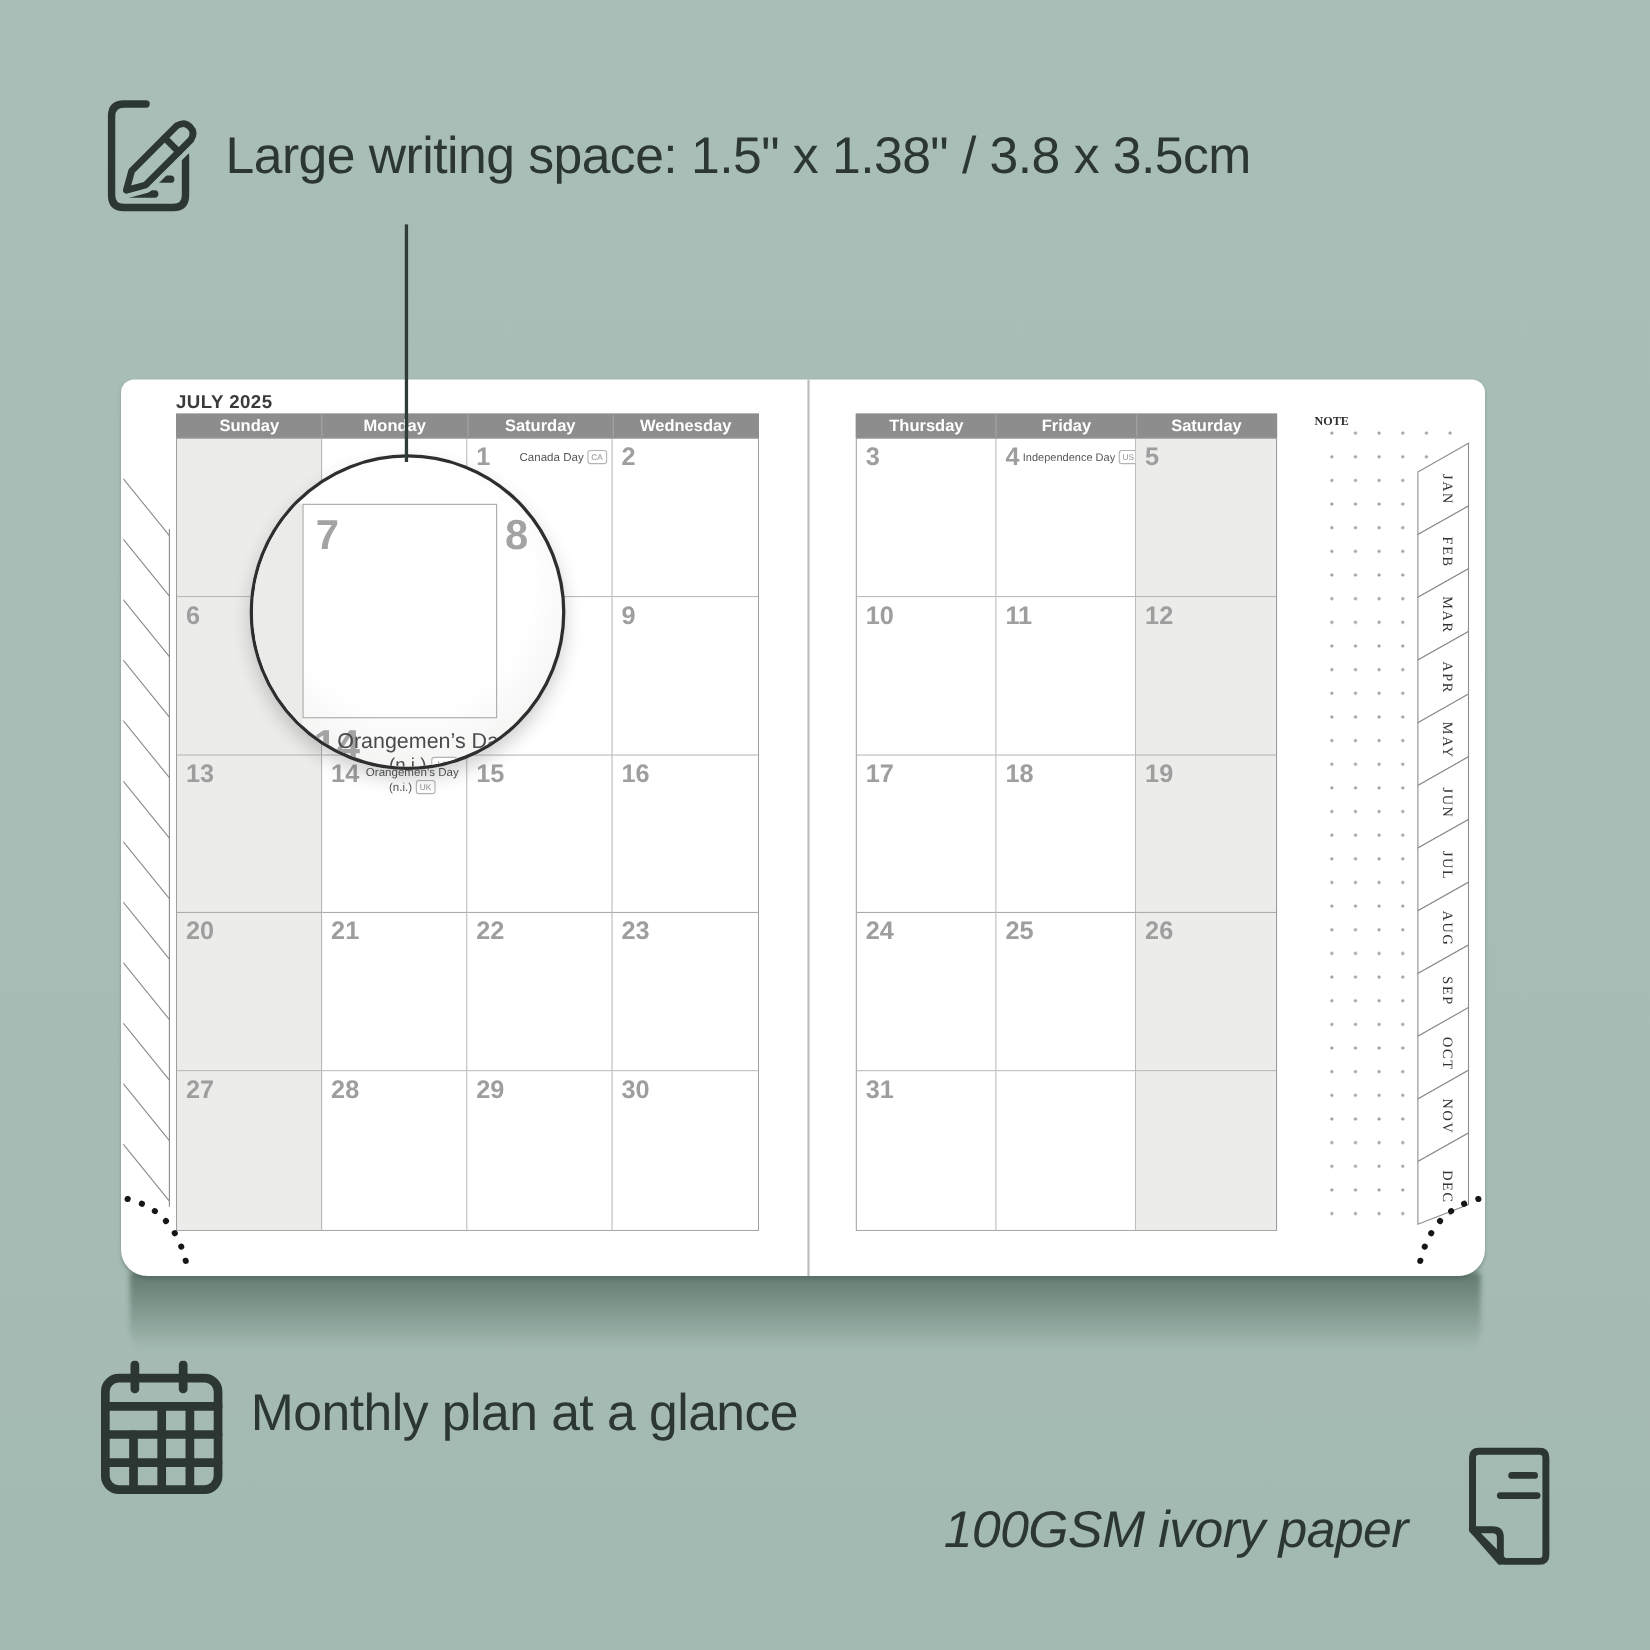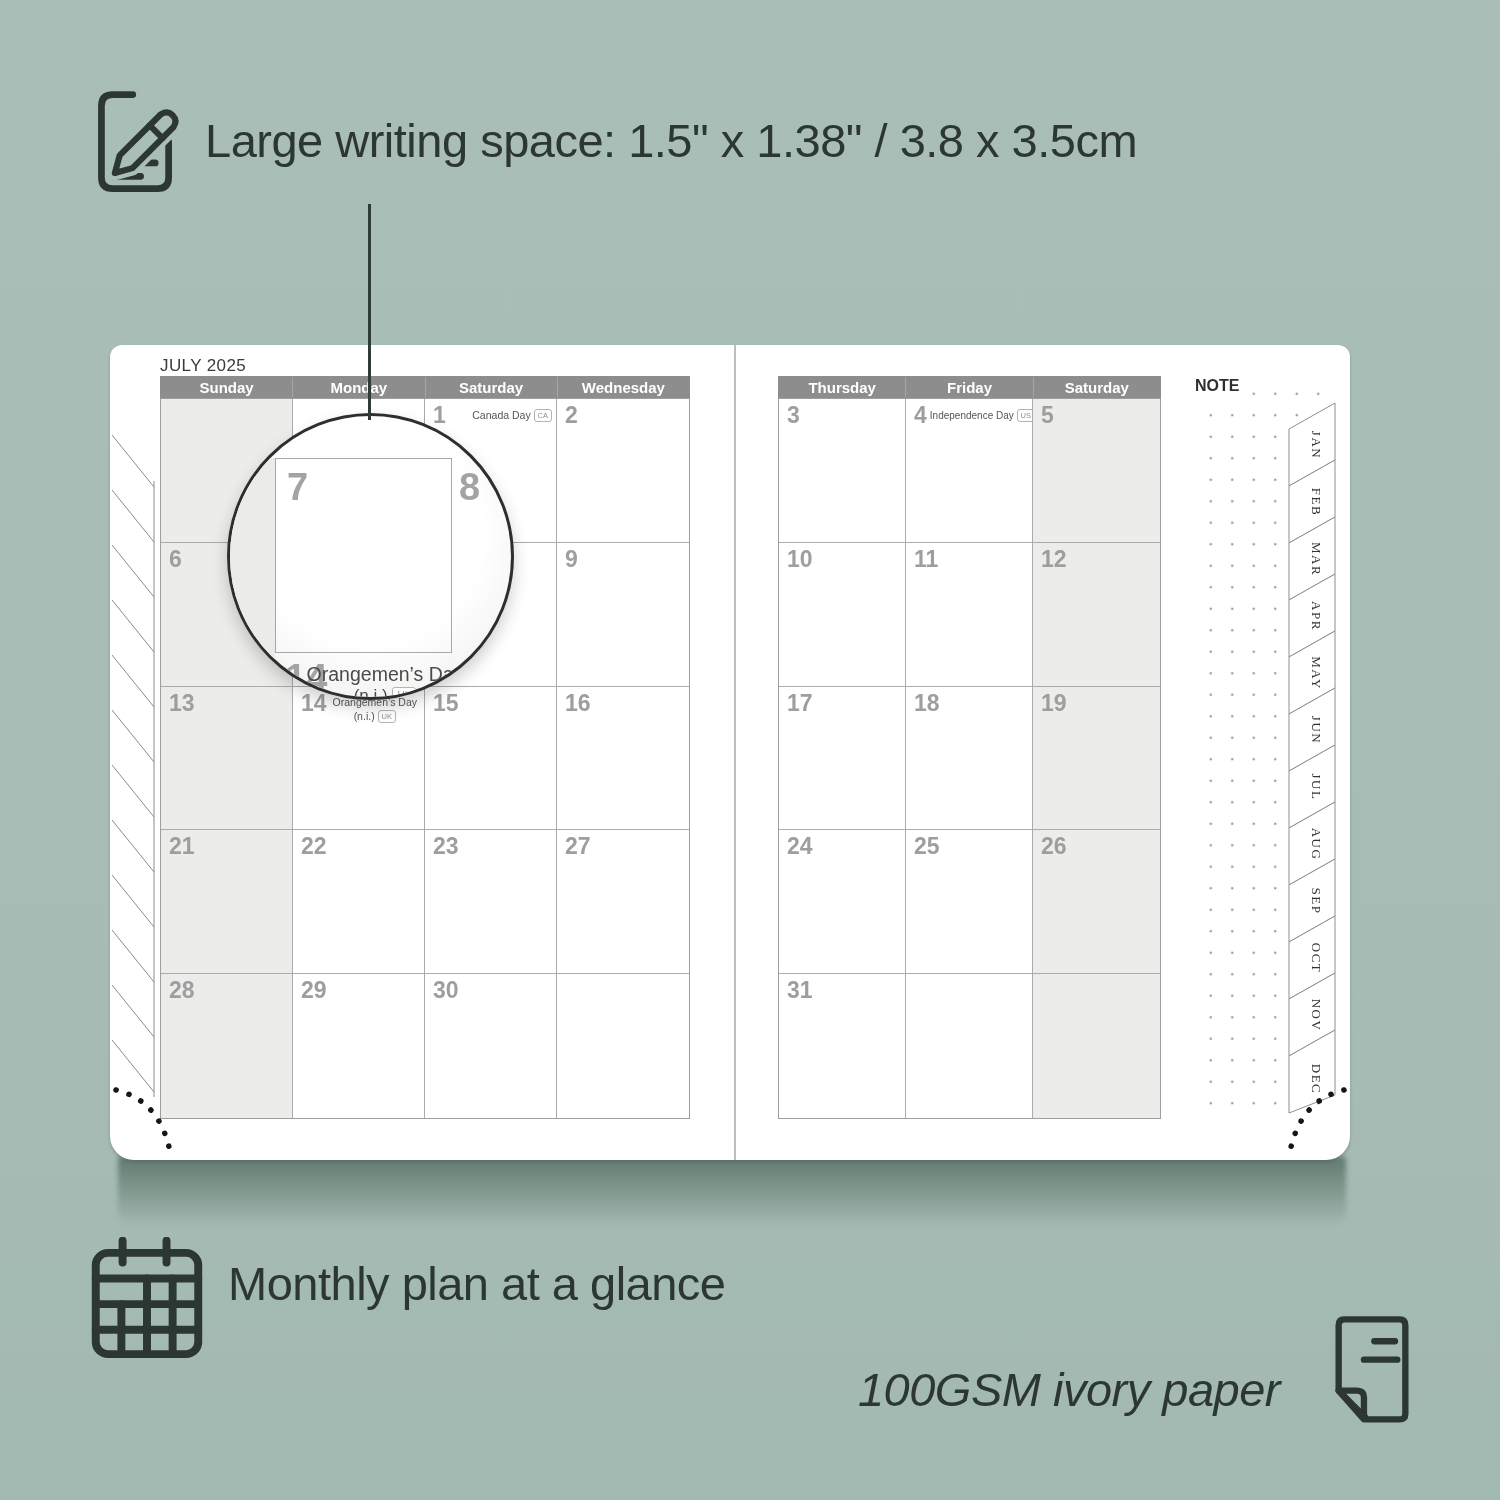--- a/index.html
+++ b/index.html
@@ -23,22 +23,22 @@
     box-shadow:0 2px 3px rgba(60,80,72,.35);
   }
   .book-shadow{
     left:118px;top:1157px;width:1228px;height:80px;z-index:0;
     background:linear-gradient(180deg,#62796f 0%,#86membrane 0%,rgba(162,185,177,0) 88%);
     background:linear-gradient(180deg,#62796f 0%,rgba(162,185,177,0) 88%);
     filter:blur(2.5px);border-radius:0 0 30px 30px;
   }
   .spine{left:624px;top:0;bottom:0;width:2px;background:#bdbdbd;}
 
-  .month-title{left:50px;top:11px;font-size:17px;font-weight:400;color:#3a3a3a;letter-spacing:.4px;}
-  .note-label{font-size:16px;font-weight:700;color:#2f2f2f;background:#fff;padding:0 5px 2px 0;line-height:1;}
+  .month-title{left:50px;top:11px;font-size:17px;font-weight:700;color:#3a3a3a;letter-spacing:.4px;}
+  .note-label{font-size:11px;font-weight:700;color:#2f2f2f;background:#fff;padding:0 5px 2px 0;line-height:1;font-family:Liberation Serif, serif;}
 
   
   .grid{position:absolute;top:31px;}
   .wk-head{display:flex;height:22px;background:#8d8d8d;border:1px solid #8d8d8d;box-sizing:border-box;}
   .wh{flex:1;color:#ffffff;font-size:15px;font-weight:700;text-align:center;line-height:21px;border-left:1px solid #a5a5a5;}
   .wh:first-child{border-left:none;}
   .cells{display:grid;height:721px;border:1px solid #9e9e9e;box-sizing:border-box;grid-template-rows:repeat(5,1fr);}
   .cells-l{grid-template-columns:repeat(4,1fr);}
   .cells-r{grid-template-columns:repeat(3,1fr);}
   .cell{border-right:1px solid #ababab;border-bottom:1px solid #ababab;box-sizing:border-box;
@@ -151,20 +151,23 @@
         </div>
       <div class="cell">
         <span class="dn">14</span>
         <span class="hol2"><span>Orangemen’s Day</span><br><span>(n.i.)</span> <span class="badge">UK</span></span>
       </div>
       <div class="cell">
           <span class="dn">15</span>
         </div>
       <div class="cell">
           <span class="dn">16</span>
+        </div>
+      <div class="cell">
+          <span class="dn">20</span>
         </div>
       <div class="cell">
           <span class="dn">21</span>
         </div>
       <div class="cell">
           <span class="dn">22</span>
         </div>
       <div class="cell">
           <span class="dn">23</span>
         </div>

